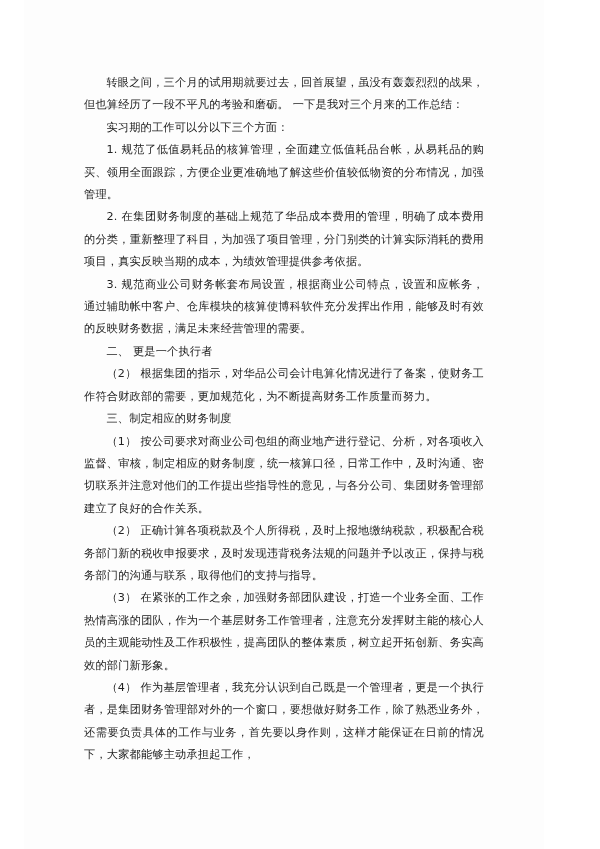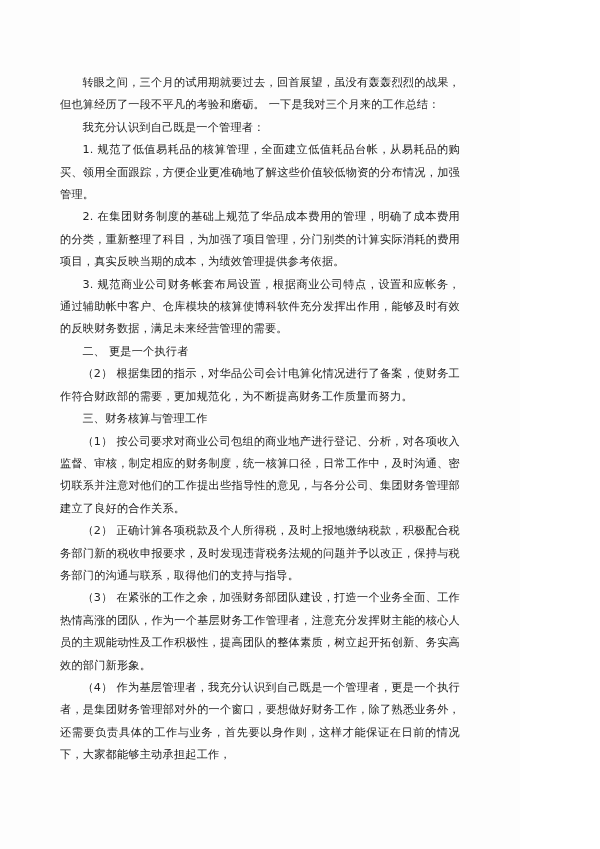--- a/index.html
+++ b/index.html
@@ -14,20 +14,21 @@
     color: #1a1a1a;
   }
   .page {
     position: relative;
     width: 520px;
     height: 849px;
     background: #fdfdfd;
     box-sizing: border-box;
     padding: 72px 60px 40px 60px;
     overflow: hidden;
+    margin-left: 24px;
   }
   .doc-body {
     font-size: 11.2px;
     line-height: 2.0;
     text-align: justify;
     letter-spacing: 0.2px;
     color: #222222;
   }
   .para {
     margin: 0 0 0px 0;
@@ -39,25 +40,25 @@
     text-indent: 2em;
     margin: 0;
   }
 </style>
 </head>
 <body>
 
 <div class="page">
   <div class="doc-body">
     <p class="para">转眼之间，三个月的试用期就要过去，回首展望，虽没有轰轰烈烈的战果，但也算经历了一段不平凡的考验和磨砺。 一下是我对三个月来的工作总结：</p>
-    <p class="para">我充分认识到自己既是一个管理者：</p>
+    <p class="para">实习期的工作可以分以下三个方面：</p>
     <p class="para">1. 规范了低值易耗品的核算管理，全面建立低值耗品台帐，从易耗品的购买、领用全面跟踪，方便企业更准确地了解这些价值较低物资的分布情况，加强管理。</p>
     <p class="para">2. 在集团财务制度的基础上规范了华品成本费用的管理，明确了成本费用的分类，重新整理了科目，为加强了项目管理，分门别类的计算实际消耗的费用项目，真实反映当期的成本，为绩效管理提供参考依据。</p>
     <p class="para">3. 规范商业公司财务帐套布局设置，根据商业公司特点，设置和应帐务，通过辅助帐中客户、仓库模块的核算使博科软件充分发挥出作用，能够及时有效的反映财务数据，满足未来经营管理的需要。</p>
     <p class="para heading">二、 更是一个执行者</p>
     <p class="para">（2） 根据集团的指示，对华品公司会计电算化情况进行了备案，使财务工作符合财政部的需要，更加规范化，为不断提高财务工作质量而努力。</p>
-    <p class="para heading">三、财务核算与管理工作</p>
+    <p class="para heading">三、制定相应的财务制度</p>
     <p class="para">（1） 按公司要求对商业公司包组的商业地产进行登记、分析，对各项收入监督、审核，制定相应的财务制度，统一核算口径，日常工作中，及时沟通、密切联系并注意对他们的工作提出些指导性的意见，与各分公司、集团财务管理部建立了良好的合作关系。</p>
     <p class="para">（2） 正确计算各项税款及个人所得税，及时上报地缴纳税款，积极配合税务部门新的税收申报要求，及时发现违背税务法规的问题并予以改正，保持与税务部门的沟通与联系，取得他们的支持与指导。</p>
     <p class="para">（3） 在紧张的工作之余，加强财务部团队建设，打造一个业务全面、工作热情高涨的团队，作为一个基层财务工作管理者，注意充分发挥财主能的核心人员的主观能动性及工作积极性，提高团队的整体素质，树立起开拓创新、务实高效的部门新形象。</p>
     <p class="para">（4） 作为基层管理者，我充分认识到自己既是一个管理者，更是一个执行者，是集团财务管理部对外的一个窗口，要想做好财务工作，除了熟悉业务外，还需要负责具体的工作与业务，首先要以身作则，这样才能保证在日前的情况下，大家都能够主动承担起工作，</p>
   </div>
 </div>
 
 </body></html>

